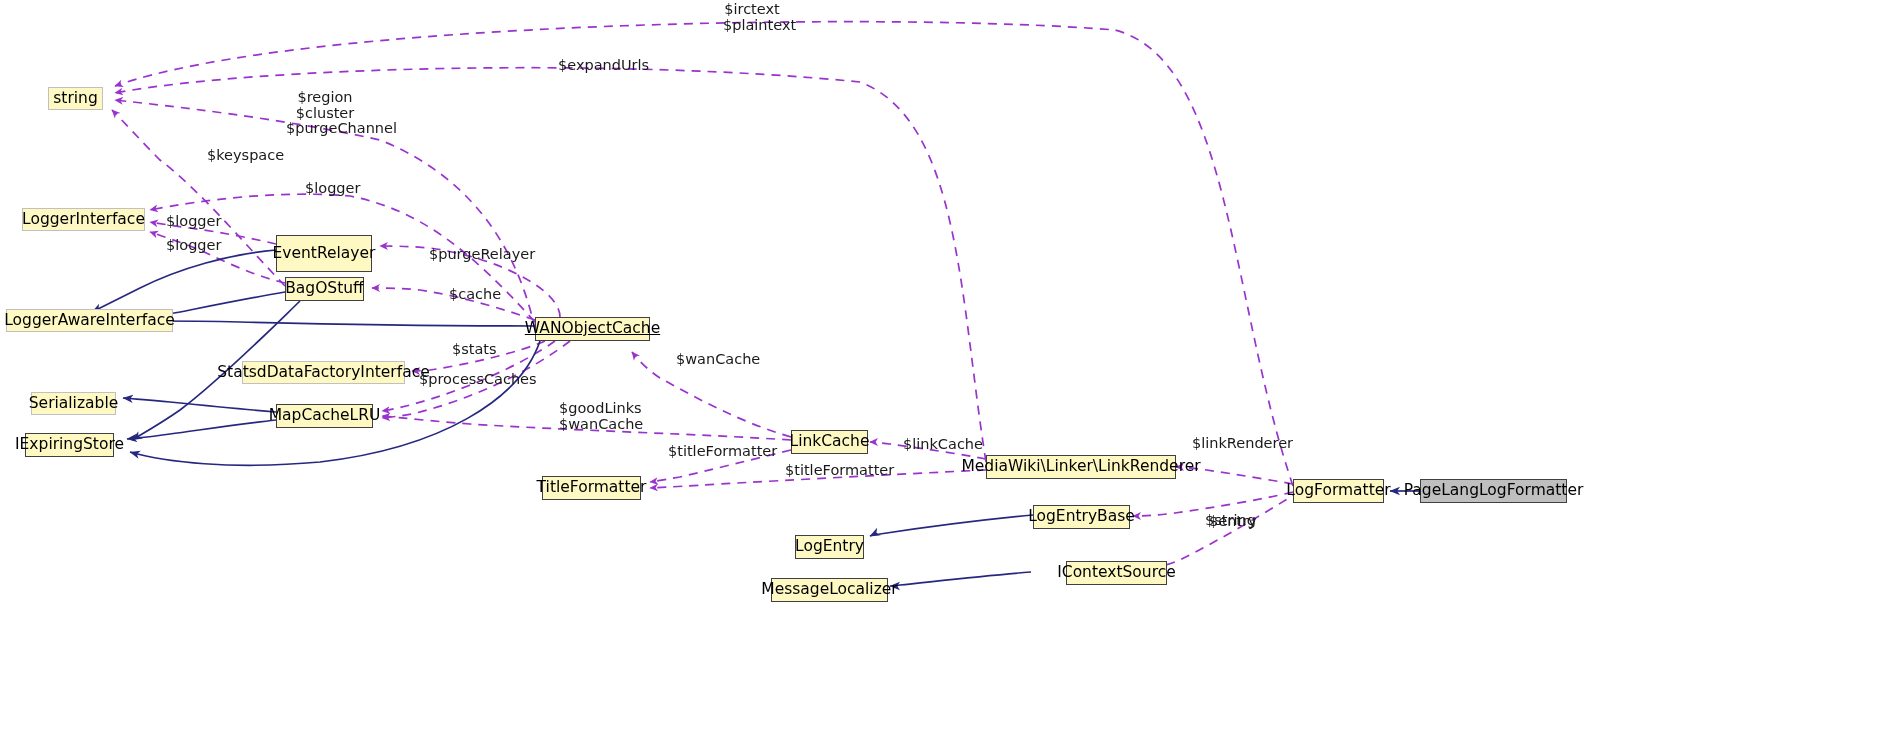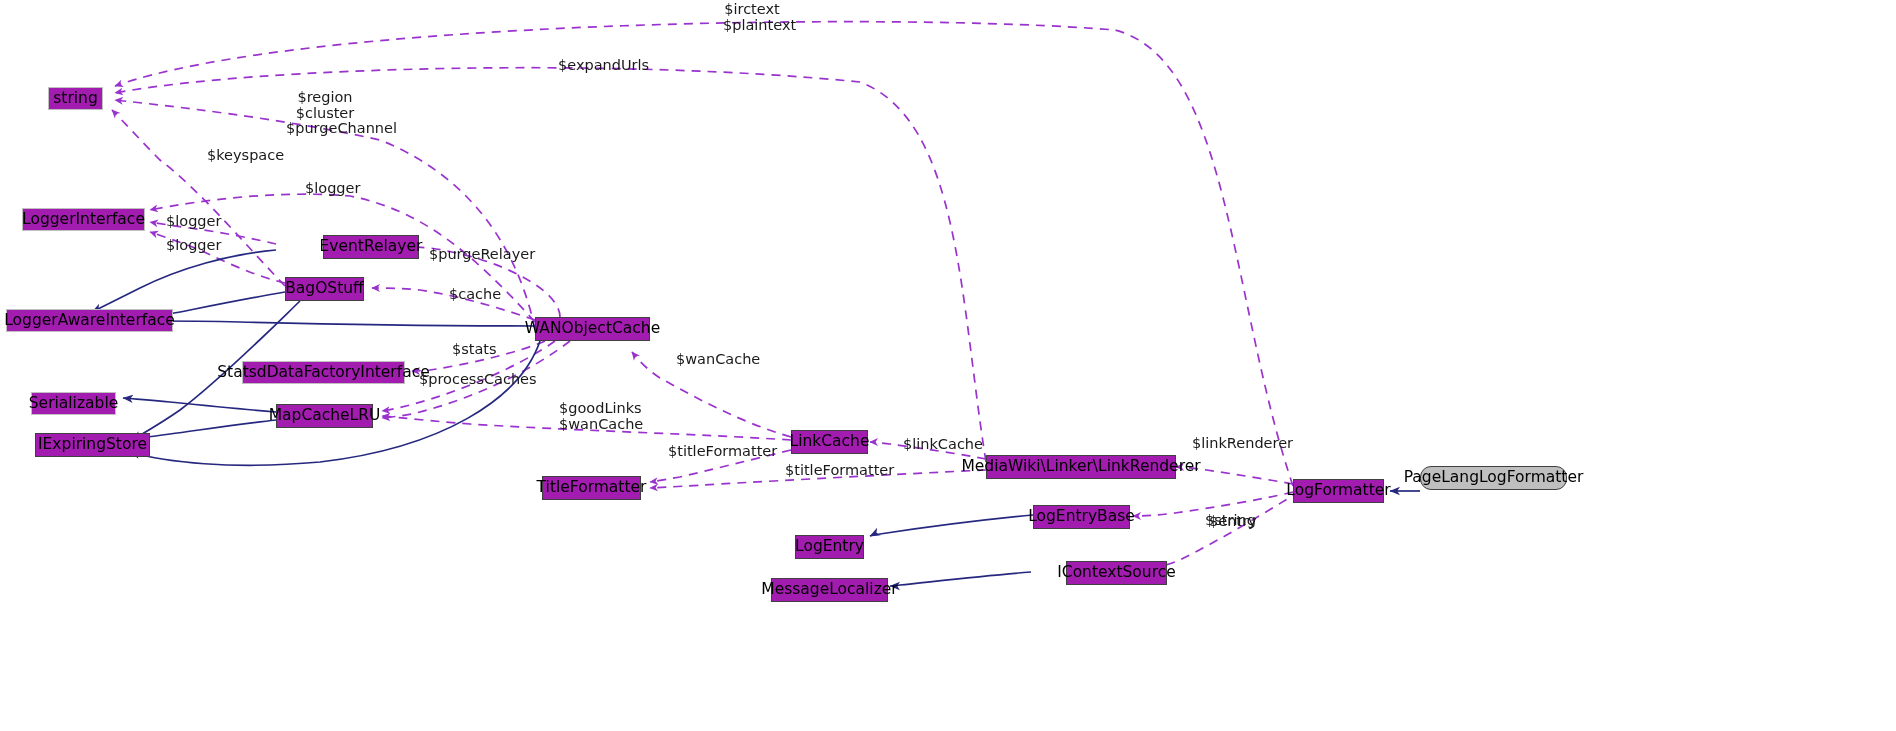--- a/index.html
+++ b/index.html
@@ -23,21 +23,21 @@
     top: 0;
     width: 1896px;
     height: 731px;
   }
   .node {
     position: absolute;
     box-sizing: border-box;
     display: flex;
     align-items: center;
     justify-content: center;
-    background: #a21caf;
+    background: #fef9c3;
     font-size: 15.5px;
     color: #000000;
     white-space: nowrap;
     letter-spacing: 0px;
     line-height: 1;
     padding: 0 9px;
   }
   .node.solid {
     border: 1.6px solid #404040;
   }
@@ -134,33 +134,33 @@
       <path d="M1033,515 C980,520 920,528 880,534 C875,535 872,535 870,536"></path>
 
       <path d="M1031,572 C980,576 930,582 900,585 C895,586 892,586 890,586"></path>
 
       <path d="M1420,491 L1390,491"></path>
     </g>
   </svg>
 
   <div class="node faint" style="left:48px;top:87px;width:55px;height:23px;">string</div>
   <div class="node faint" style="left:22px;top:208px;width:123px;height:23px;">LoggerInterface</div>
-  <div class="node solid" style="left:276px;top:235px;width:96px;height:24px;margin-left:47px;">EventRelayer</div>
+  <div class="node solid" style="left:276px;top:235px;width:96px;height:37px;">EventRelayer</div>
   <div class="node solid" style="left:285px;top:277px;width:79px;height:24px;">BagOStuff</div>
   <div class="node faint" style="left:6px;top:309px;width:167px;height:23px;">LoggerAwareInterface</div>
-  <div class="node solid" style="left:535px;top:317px;width:115px;height:24px;">WANObjectCache</div>
+  <div class="node solid" style="left:535px;top:317px;width:115px;height:24px;text-decoration:underline;">WANObjectCache</div>
   <div class="node faint" style="left:242px;top:361px;width:163px;height:23px;">StatsdDataFactoryInterface</div>
   <div class="node faint" style="left:31px;top:392px;width:85px;height:23px;">Serializable</div>
   <div class="node solid" style="left:276px;top:404px;width:97px;height:24px;">MapCacheLRU</div>
-  <div class="node solid" style="left:35px;top:433px;width:115px;height:24px;">IExpiringStore</div>
+  <div class="node solid" style="left:25px;top:433px;width:89px;height:24px;">IExpiringStore</div>
   <div class="node solid" style="left:791px;top:430px;width:77px;height:24px;">LinkCache</div>
   <div class="node solid" style="left:986px;top:455px;width:190px;height:24px;">MediaWiki\Linker\LinkRenderer</div>
   <div class="node solid" style="left:542px;top:476px;width:99px;height:24px;">TitleFormatter</div>
   <div class="node solid" style="left:1293px;top:479px;width:91px;height:24px;">LogFormatter</div>
-  <div class="node highlight" style="left:1420px;top:466px;width:147px;height:24px;border-radius:11px;">PageLangLogFormatter</div>
+  <div class="node highlight" style="left:1420px;top:479px;width:147px;height:24px;">PageLangLogFormatter</div>
   <div class="node solid" style="left:1033px;top:505px;width:97px;height:24px;">LogEntryBase</div>
   <div class="node solid" style="left:795px;top:535px;width:69px;height:24px;">LogEntry</div>
   <div class="node solid" style="left:1066px;top:561px;width:101px;height:24px;">IContextSource</div>
   <div class="node solid" style="left:771px;top:578px;width:117px;height:24px;">MessageLocalizer</div>
 
   <div class="edge-label" style="left:683px;top:2px;width:58px;margin-left:40px;">$irctext
 $plaintext</div>
   <div class="edge-label" style="left:558px;top:58px;width:74px;">$expandUrls</div>
   <div class="edge-label" style="left:286px;top:90px;width:78px;">$region
 $cluster

